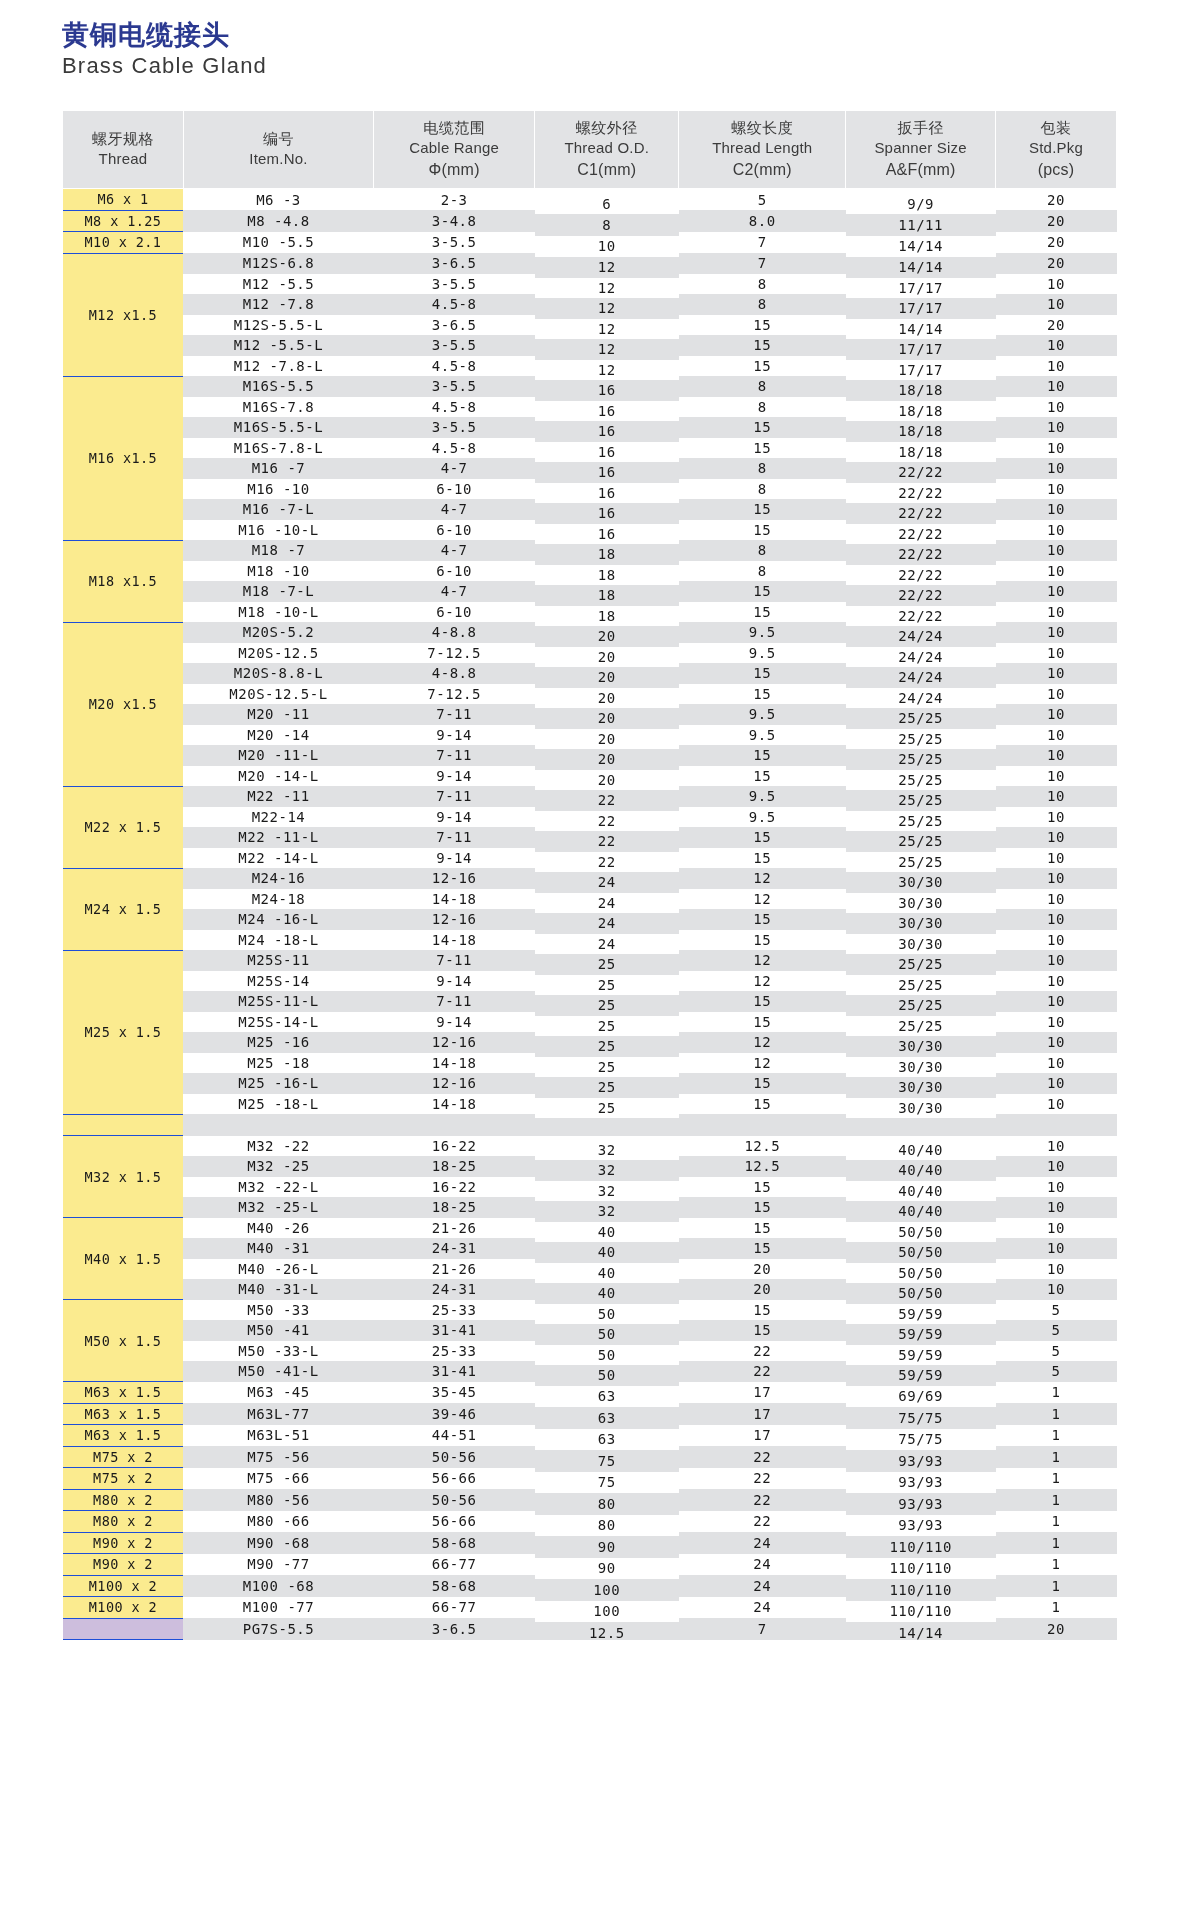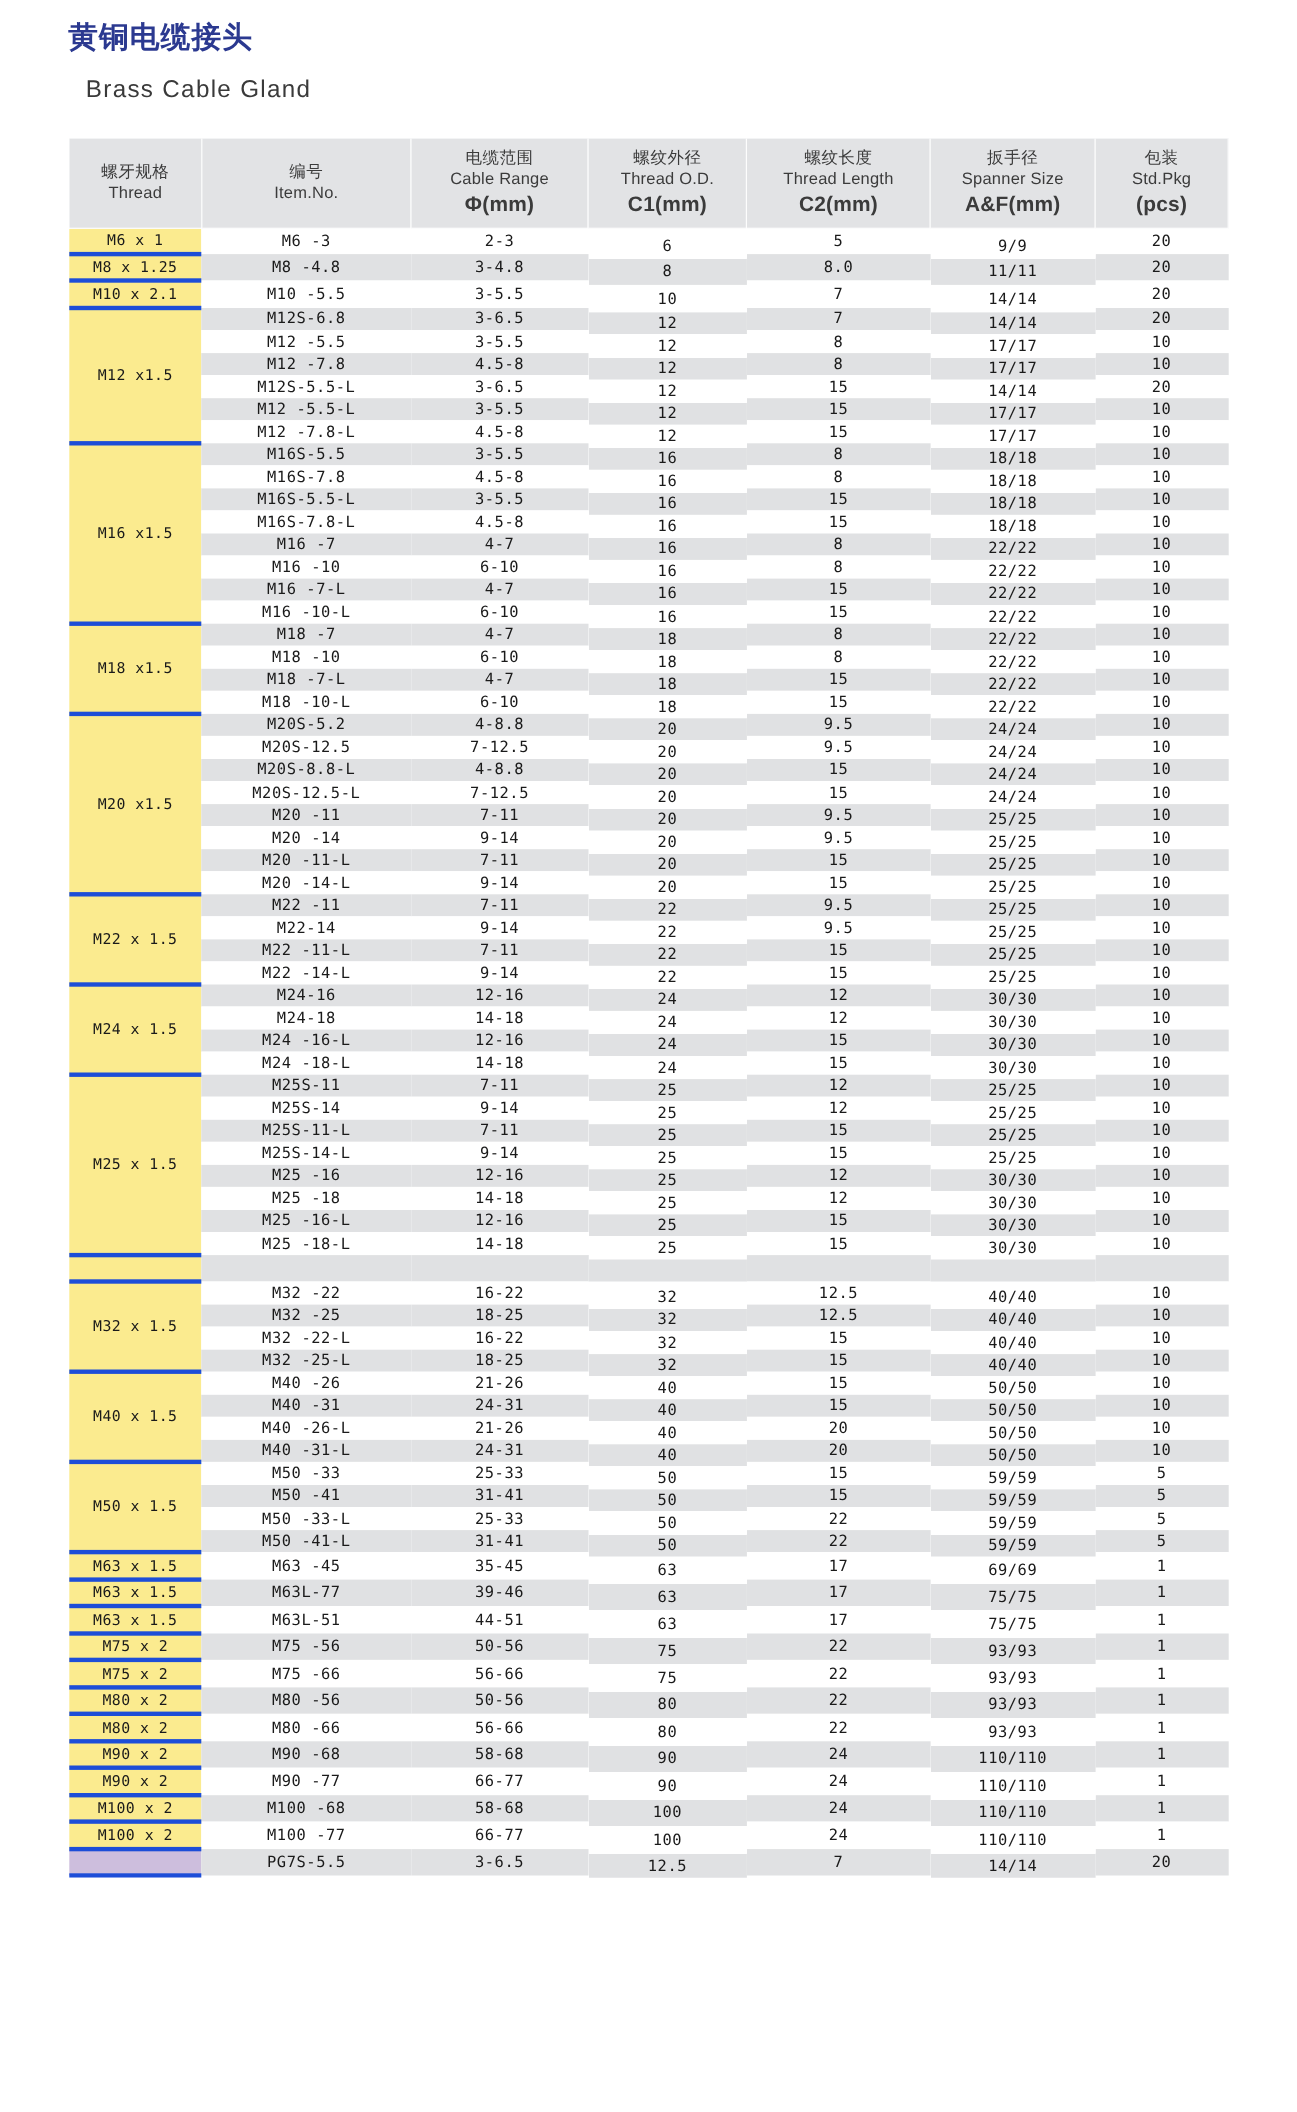--- a/index.html
+++ b/index.html
@@ -27,21 +27,21 @@
     line-height: 1.25;
     margin: 0 0 1px 0;
   }
   .title-en {
     font-family: "Liberation Sans", sans-serif;
     font-size: 22px;
     font-weight: normal;
     color: #3a3a3a;
     letter-spacing: 1.2px;
     line-height: 1.2;
-    margin: 16px;
+    margin: 0;
   }
 
   table.spec {
     border-collapse: collapse;
     width: 1055px;
     margin-top: 32px;
     table-layout: fixed;
   }
   table.spec col.c-thread   { width: 105px; }
   table.spec col.c-item     { width: 165px; }
@@ -71,44 +71,43 @@
     letter-spacing: 0.5px;
   }
   thead th .en {
     font-family: "Liberation Sans", sans-serif;
     font-size: 15px;
     display: block;
     letter-spacing: 0.2px;
   }
   thead th .unit {
     font-family: "Liberation Sans", sans-serif;
-    font-size: 19px;
+    font-size: 16px;
     display: block;
     letter-spacing: 0.2px;
-    font-weight: bold;
   }
 
   tbody td {
     border: none;
     padding: 0;
     height: 20.5px;
     font-family: "DejaVu Sans Mono", monospace;
     font-size: 14px;
     color: #1a1a1a;
     text-align: center;
     vertical-align: middle;
     letter-spacing: 0.5px;
     white-space: nowrap;
   }
   tbody tr.odd td { background: #ffffff; }
   tbody tr.even td { background: #e0e1e3; }
 
   td.thread-cell {
     background: #fbeb8f !important;
-    border-bottom: 4px solid #1d4ed8;
+    border-bottom: 1px solid #1d4ed8;
     font-family: "DejaVu Sans Mono", monospace;
     font-size: 13.5px;
     letter-spacing: 0.4px;
     color: #1a1a1a;
     vertical-align: middle;
   }
   td.thread-cell.pg {
     background: #cdbedd !important;
   }
   td.item    { text-align: center; font-size: 14px; }

